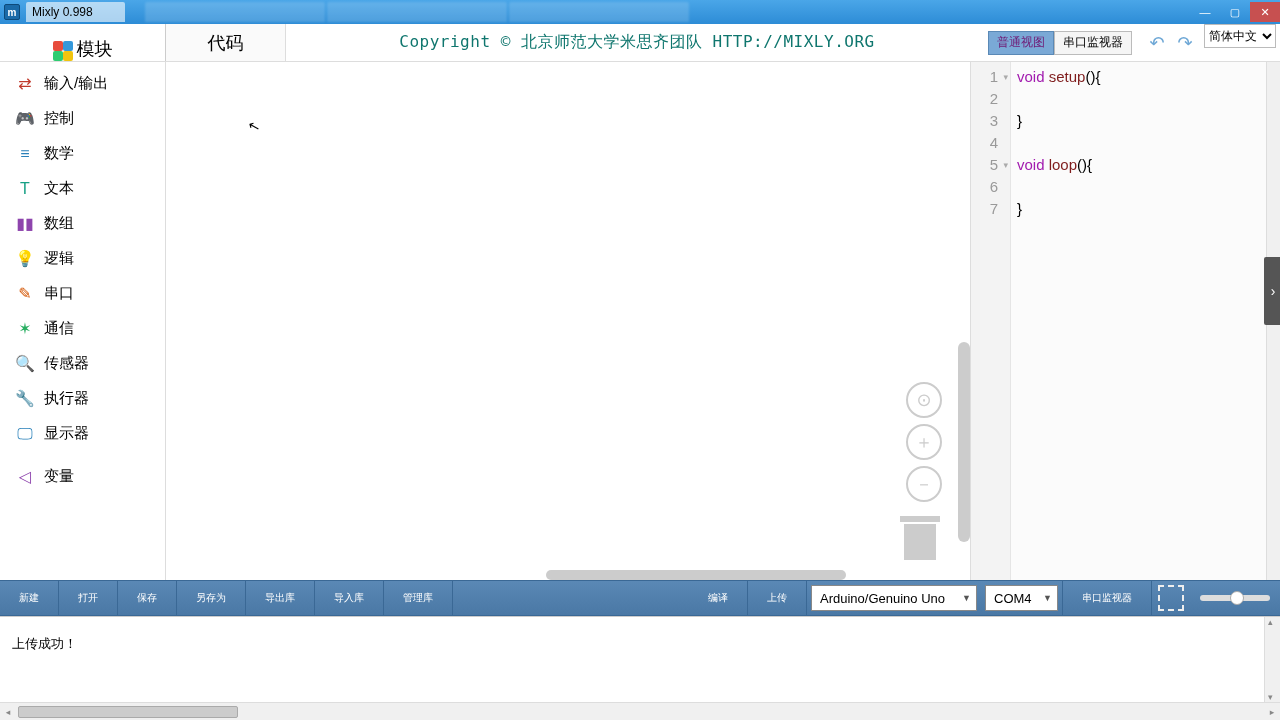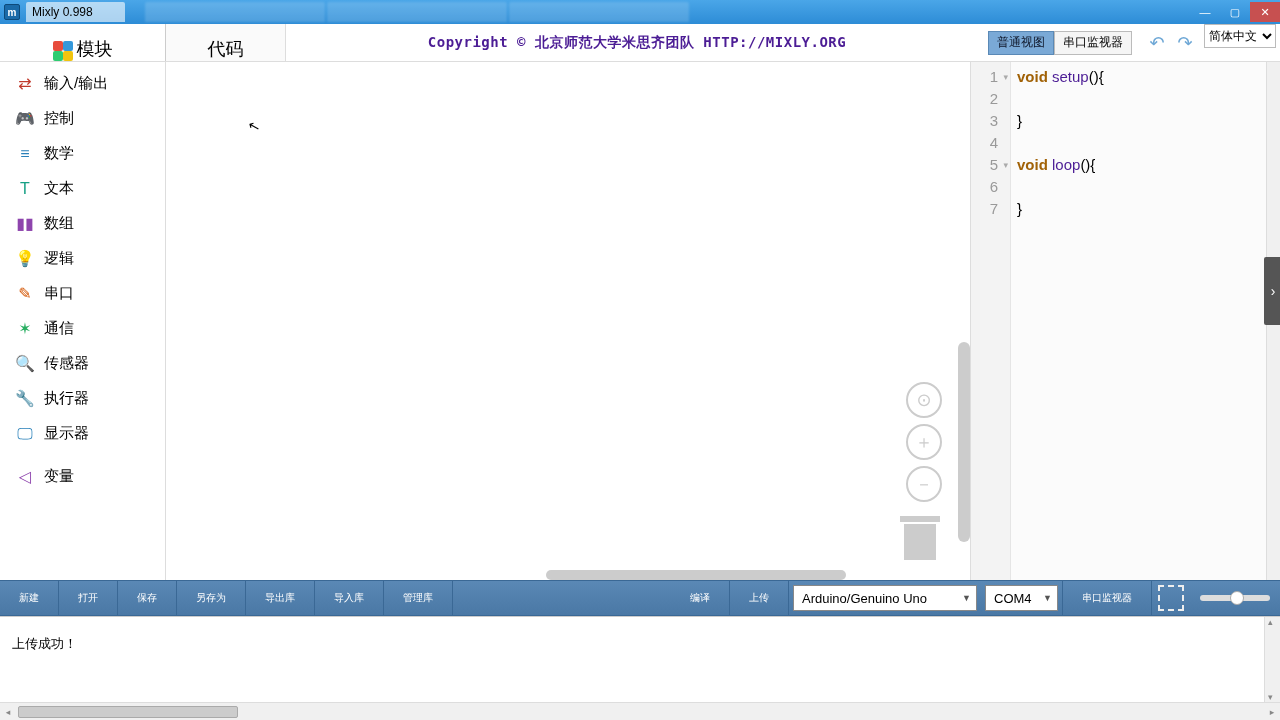--- a/index.html
+++ b/index.html
@@ -17,25 +17,25 @@
 
 
 .toprow { height:38px; display:flex; align-items:stretch; border-bottom:1px solid #ddd; }
 .toprow .modtab { width:166px; display:flex; align-items:flex-end; justify-content:center; font-size:18px; border-right:1px solid #ccc; }
 .toprow .modtab .puzzle { width:20px; height:20px; margin-right:4px; position:relative; }
 .toprow .modtab .puzzle::before,.toprow .modtab .puzzle::after { content:""; position:absolute; border-radius:2px; }
 .toprow .modtab .puzzle::before { width:10px; height:10px; background:#e74c3c; left:0; top:0; }
 .toprow .modtab .puzzle::after { width:10px; height:10px; background:#3498db; right:0; top:0; }
 .toprow .modtab .puzzle i { position:absolute; width:10px; height:10px; background:#2ecc71; left:0; bottom:0; border-radius:2px; }
 .toprow .modtab .puzzle b { position:absolute; width:10px; height:10px; background:#f1c40f; right:0; bottom:0; border-radius:2px; }
-.toprow .codetab { width:120px; display:flex; align-items:flex-end; justify-content:center; font-size:18px; border-right:1px solid #ddd; background:#fafafa; }
-.toprow .copyright { flex:1; display:flex; align-items:center; justify-content:center; font-size:14px; color:#4c1d95; font-family:monospace; letter-spacing:0.5px;font-weight:bold; }
+.toprow .codetab { width:120px; display:flex; align-items:center; justify-content:center; font-size:18px; border-right:1px solid #ddd; background:#fafafa; }
+.toprow .copyright { flex:1; display:flex; align-items:center; justify-content:center; font-size:16px; color:#0f766e; font-family:monospace; letter-spacing:0.5px; }
 .toprow .viewbtns { display:flex; align-items:center; gap:0; padding-right:6px; }
 .toprow .viewbtn { height:24px; padding:0 8px; font-size:12px; border:1px solid #bbb; background:#f5f5f5; display:flex; align-items:center; }
-.toprow .viewbtn.active { background:#7aa9d6; color:#0f172a; border-color:#5a89b6; }
+.toprow .viewbtn.active { background:#7aa9d6; color:#701a75; border-color:#5a89b6; }
 .toprow .undoredo { display:flex; align-items:center; gap:6px; padding:0 8px; }
 .toprow .ur { width:22px; height:22px; color:#6fa8d6; font-size:18px; display:flex; align-items:center; justify-content:center; }
 .toprow .langsel { width:72px; height:24px; border:1px solid #bbb; font-size:12px; margin-right:4px; background:#fff; }
 
 
 .body { display:flex; height:calc(720px - 24px - 38px - 36px - 86px - 18px); }
 
 .sidebar { width:166px; background:#fff; border-right:1px solid #ddd; padding-top:4px; }
 .cat { height:35px; display:flex; align-items:center; padding-left:14px; font-size:15px; cursor:pointer; }
 .cat .ico { width:22px; height:22px; margin-right:8px; display:flex; align-items:center; justify-content:center; font-size:16px; }
@@ -51,22 +51,22 @@
 .ws-trash .lid { width:40px; height:6px; background:#ccc; margin-left:-2px; margin-bottom:2px; }
 .ws-trash .bin { width:32px; height:36px; background:#ccc; margin-left:2px; }
 .cursor { position:absolute; left:82px; top:56px; font-size:14px; transform:rotate(-15deg); }
 
 
 .codepanel { width:310px; border-left:1px solid #ddd; display:flex; position:relative; background:#fbfbfb; }
 .gutter { width:40px; background:#f3f3f3; border-right:1px solid #e5e5e5; font-family:Consolas,monospace; font-size:15px; color:#999; text-align:right; padding:4px 12px 0 0; line-height:22px; }
 .gutter .fold { position:relative; }
 .gutter .fold::after { content:"▾"; position:absolute; right:-10px; top:0; font-size:9px; color:#aaa; }
 .code { flex:1; font-family:Consolas,monospace; font-size:15px; padding:4px 6px 0; line-height:22px; white-space:pre; }
-.kw { color:#a16207; font-weight:bold; }
-.fn { color:#4c1d95; }
+.kw { color:#a21caf; font-weight:normal; }
+.fn { color:#7f1d1d; }
 .expand { position:absolute; right:-2px; top:195px; width:18px; height:68px; background:#555; color:#fff; display:flex; align-items:center; justify-content:center; font-size:14px; border-radius:2px 0 0 2px; }
 .code-scroll { position:absolute; right:0; top:0; width:14px; height:100%; background:#f0f0f0; border-left:1px solid #ddd; }
 
 
 .bottombar { height:36px; background:linear-gradient(#5a88b5,#4a78a5); display:flex; align-items:center; border-top:1px solid #3a6895; border-bottom:1px solid #3a6895; }
 .bbtn { height:36px; padding:0 19px; color:#fff; font-size:10px; display:flex; align-items:center; border-right:1px solid #3a6895; cursor:pointer; }
 .bottombar .spacer { flex:1; }
 .bsel { height:26px; background:#fff; border:1px solid #888; font-size:13px; padding:0 24px 0 8px; margin:0 4px; appearance:none; position:relative; }
 .bsel-wrap { position:relative; display:flex; align-items:center; }
 .bsel-wrap::after { content:"▼"; position:absolute; right:10px; font-size:9px; color:#555; pointer-events:none; }
@@ -217,21 +217,21 @@
   <div class="bbtn">打开</div>
   <div class="bbtn">保存</div>
   <div class="bbtn">另存为</div>
   <div class="bbtn">导出库</div>
   <div class="bbtn">导入库</div>
   <div class="bbtn">管理库</div>
   <div class="spacer"></div>
   <div class="bbtn">编译</div>
   <div class="bbtn">上传</div>
   <div class="bsel-wrap">
-    <select class="bsel" style="width:184px">
+    <select class="bsel" style="width:166px">
       <option>Arduino/Genuino Uno</option>
     </select>
   </div>
   <div class="bsel-wrap">
     <select class="bsel" style="width:73px">
       <option>COM4</option>
     </select>
   </div>
   <div class="bbtn" style="border-left:1px solid #3a6895">串口监视器</div>
   <div class="chipico"></div>

